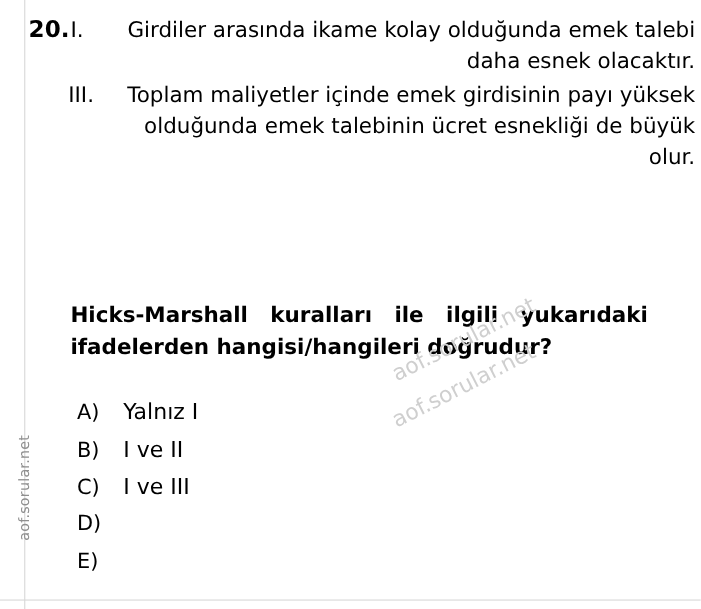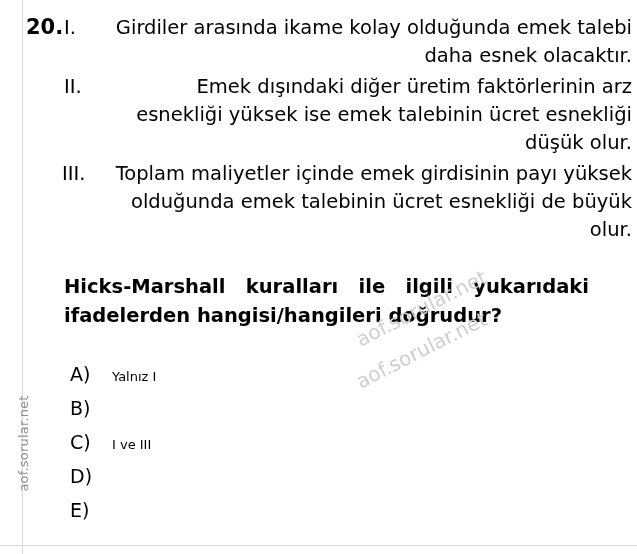--- a/index.html
+++ b/index.html
@@ -132,21 +132,21 @@
     align-items: baseline;
     height: 34px;
   }
   .opt-letter {
     width: 42px;
     flex: 0 0 42px;
     font-size: 19px;
     line-height: 34px;
   }
   .opt-text {
-    font-size: 13px;
+    font-size: 20px;
     line-height: 34px;
   }
 
   .bottom-rule {
     position: absolute;
     left: 0;
     bottom: 8px;
     width: 637px;
     height: 1px;
     background: #d8d8d8;
@@ -164,38 +164,35 @@
   <div class="content">
 
     <div class="qnum">20.</div>
 
     <div class="stem-list">
       <div class="stem-row">
         <div class="roman">I.</div>
         <div class="stem-text">Girdiler arasında ikame kolay olduğunda emek talebi daha esnek olacaktır.</div>
       </div>
       <div class="stem-row">
-        <div class="roman">II.</div>
-        <div class="stem-text">Emek dışındaki diğer üretim faktörlerinin arz esnekliği yüksek ise emek talebinin ücret esnekliği düşük olur.</div>
-      </div>
-      <div class="stem-row">
         <div class="roman r3">III.</div>
         <div class="stem-text">Toplam maliyetler içinde emek girdisinin payı yüksek olduğunda emek talebinin ücret esnekliği de büyük olur.</div>
       </div>
     </div>
 
     <div class="question">Hicks-Marshall kuralları ile ilgili yukarıdaki ifadelerden hangisi/hangileri doğrudur?</div>
 
     <div class="options">
       <div class="opt-row">
         <div class="opt-letter">A)</div>
         <div class="opt-text">Yalnız I</div>
       </div>
       <div class="opt-row">
         <div class="opt-letter">B)</div>
+        <div class="opt-text">I ve II</div>
       </div>
       <div class="opt-row">
         <div class="opt-letter">C)</div>
         <div class="opt-text">I ve III</div>
       </div>
       <div class="opt-row">
         <div class="opt-letter">D)</div>
       </div>
       <div class="opt-row">
         <div class="opt-letter">E)</div>

